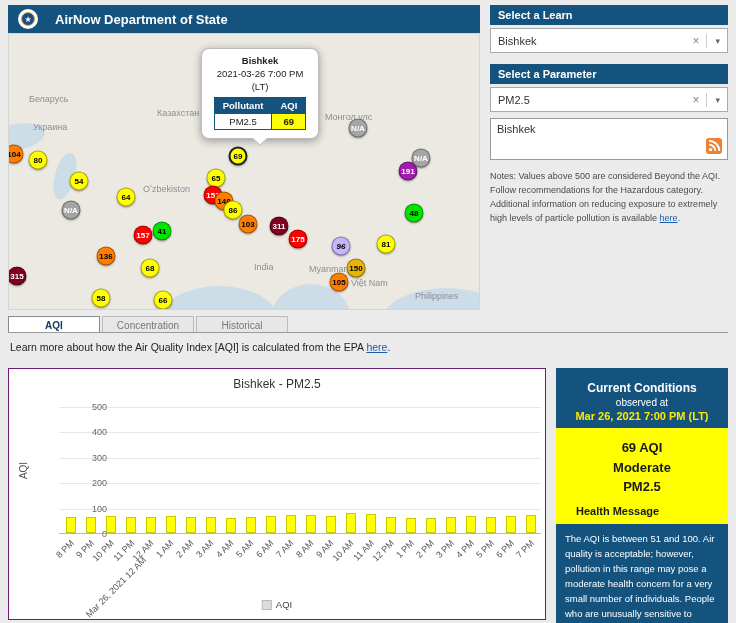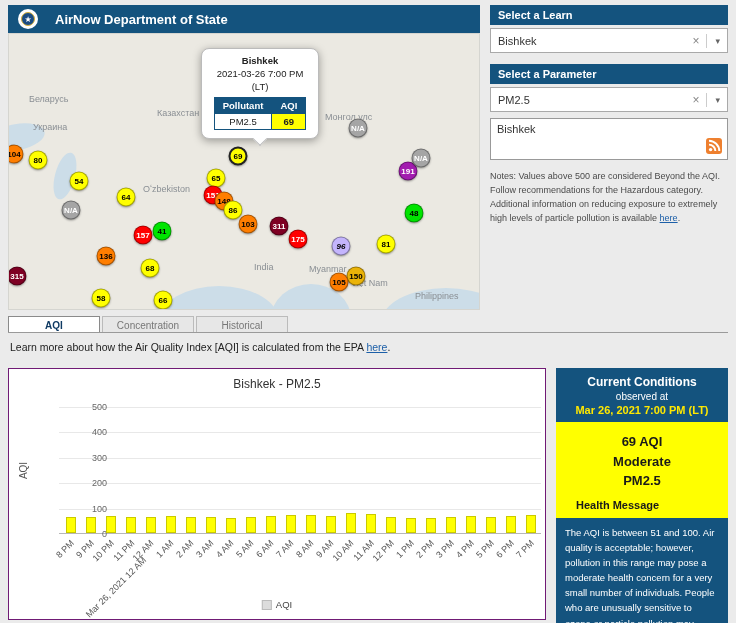--- a/index.html
+++ b/index.html
@@ -59,21 +59,21 @@
   .gridline { position:absolute; left:0; width:100%; height:1px; background:#e8e8e8; }
   .ytick { position:absolute; right:434px; width:40px; text-align:right; font-size:9px; color:#666; }
   .bar { position:absolute; bottom:0; width:10px; background:#ffff00; border:1px solid #c9c900; cursor:pointer; }
   .xlabel { position:absolute; top:169px; font-size:9px; color:#555; white-space:nowrap; transform:rotate(-45deg); transform-origin:100% 0; }
   #date-label { position:absolute; top:186px; right:404px; font-size:9px; color:#555; white-space:nowrap; transform:rotate(-45deg); transform-origin:100% 0; }
   #legend { position:absolute; left:50%; transform:translateX(-50%); top:230px; display:flex; align-items:center; gap:4px; font-size:9.5px; color:#444; cursor:pointer; }
   #legend .swatch { width:10px; height:10px; background:#dcdcdc; border:1px solid #bbb; }
 
   
   #cc-panel { left:556px; top:368px; width:172px; height:252px; display:flex; flex-direction:column; background:#14537e; }
-  #cc-head { background:#14537e; color:#fff; text-align:center; padding:7px 4px 6px; }
+  #cc-head { background:#14537e; color:#fff; text-align:center; padding:13px 4px 6px; }
   #cc-head .t1 { font-size:12px; font-weight:bold; }
   #cc-head .t2 { font-size:10px; margin-top:2px; }
   #cc-head .t3 { font-size:11px; font-weight:bold; color:#ffe800; margin-top:2px; }
   #cc-yellow { background:#ffff00; color:#1a1a1a; padding:10px 20px 4px; }
   #cc-yellow .stat { text-align:center; font-size:13px; font-weight:bold; line-height:1.5; }
   #cc-yellow .hm { font-size:11px; font-weight:bold; text-align:left; margin-top:8px; padding-bottom:3px; }
   #cc-body { flex:1; background:#14537e; color:#fff; font-size:9.5px; line-height:1.6; padding:7px 9px; }
 </style>
 </head>
 <body>
@@ -117,21 +117,21 @@
       <div class="marker" style="left: 154px; top: 266px; background: rgb(255, 255, 0); color: rgb(0, 0, 0);">66</div>
       <div class="marker" style="left: 207px; top: 144px; background: rgb(255, 255, 0); color: rgb(0, 0, 0);">65</div>
       <div class="marker sel" style="left: 229px; top: 122px; background: rgb(255, 255, 0); color: rgb(0, 0, 0);">69</div>
       <div class="marker" style="left: 204px; top: 161px; background: rgb(255, 0, 0); color: rgb(255, 255, 255);">151</div>
       <div class="marker" style="left: 215px; top: 167px; background: rgb(255, 126, 0); color: rgb(0, 0, 0);">148</div>
       <div class="marker" style="left: 224px; top: 176px; background: rgb(255, 255, 0); color: rgb(0, 0, 0);">86</div>
       <div class="marker" style="left: 239px; top: 190px; background: rgb(255, 126, 0); color: rgb(0, 0, 0);">103</div>
       <div class="marker" style="left: 270px; top: 192px; background: rgb(126, 0, 35); color: rgb(255, 255, 255);">311</div>
       <div class="marker" style="left: 289px; top: 205px; background: rgb(255, 0, 0); color: rgb(255, 255, 255);">175</div>
       <div class="marker" style="left: 332px; top: 212px; background: #c4b5fd; color: rgb(0, 0, 0); font-style: italic;">96</div>
-      <div class="marker" style="left: 347px; top: 234px; background: #eab308; color: rgb(0, 0, 0); margin-top: 8px;">150</div>
+      <div class="marker" style="left: 347px; top: 234px; background: #eab308; color: rgb(0, 0, 0);">150</div>
       <div class="marker" style="left: 330px; top: 248px; background: rgb(255, 126, 0); color: rgb(0, 0, 0);">105</div>
       <div class="marker" style="left: 399px; top: 137px; background: #a21caf; color: rgb(255, 255, 255);">191</div>
       <div class="marker" style="left: 405px; top: 179px; background: rgb(0, 228, 0); color: rgb(0, 0, 0);">48</div>
       <div class="marker" style="left: 377px; top: 210px; background: rgb(255, 255, 0); color: rgb(0, 0, 0);">81</div>
       <div class="marker" style="left: 349px; top: 94px; background: rgb(165, 165, 165); color: rgb(255, 255, 255);">N/A</div>
       <div class="marker" style="left: 412px; top: 124px; background: rgb(165, 165, 165); color: rgb(255, 255, 255);">N/A</div>
     </div>
 
   <div id="map-popup">
     <div class="line" style="font-weight:bold">Bishkek</div>

